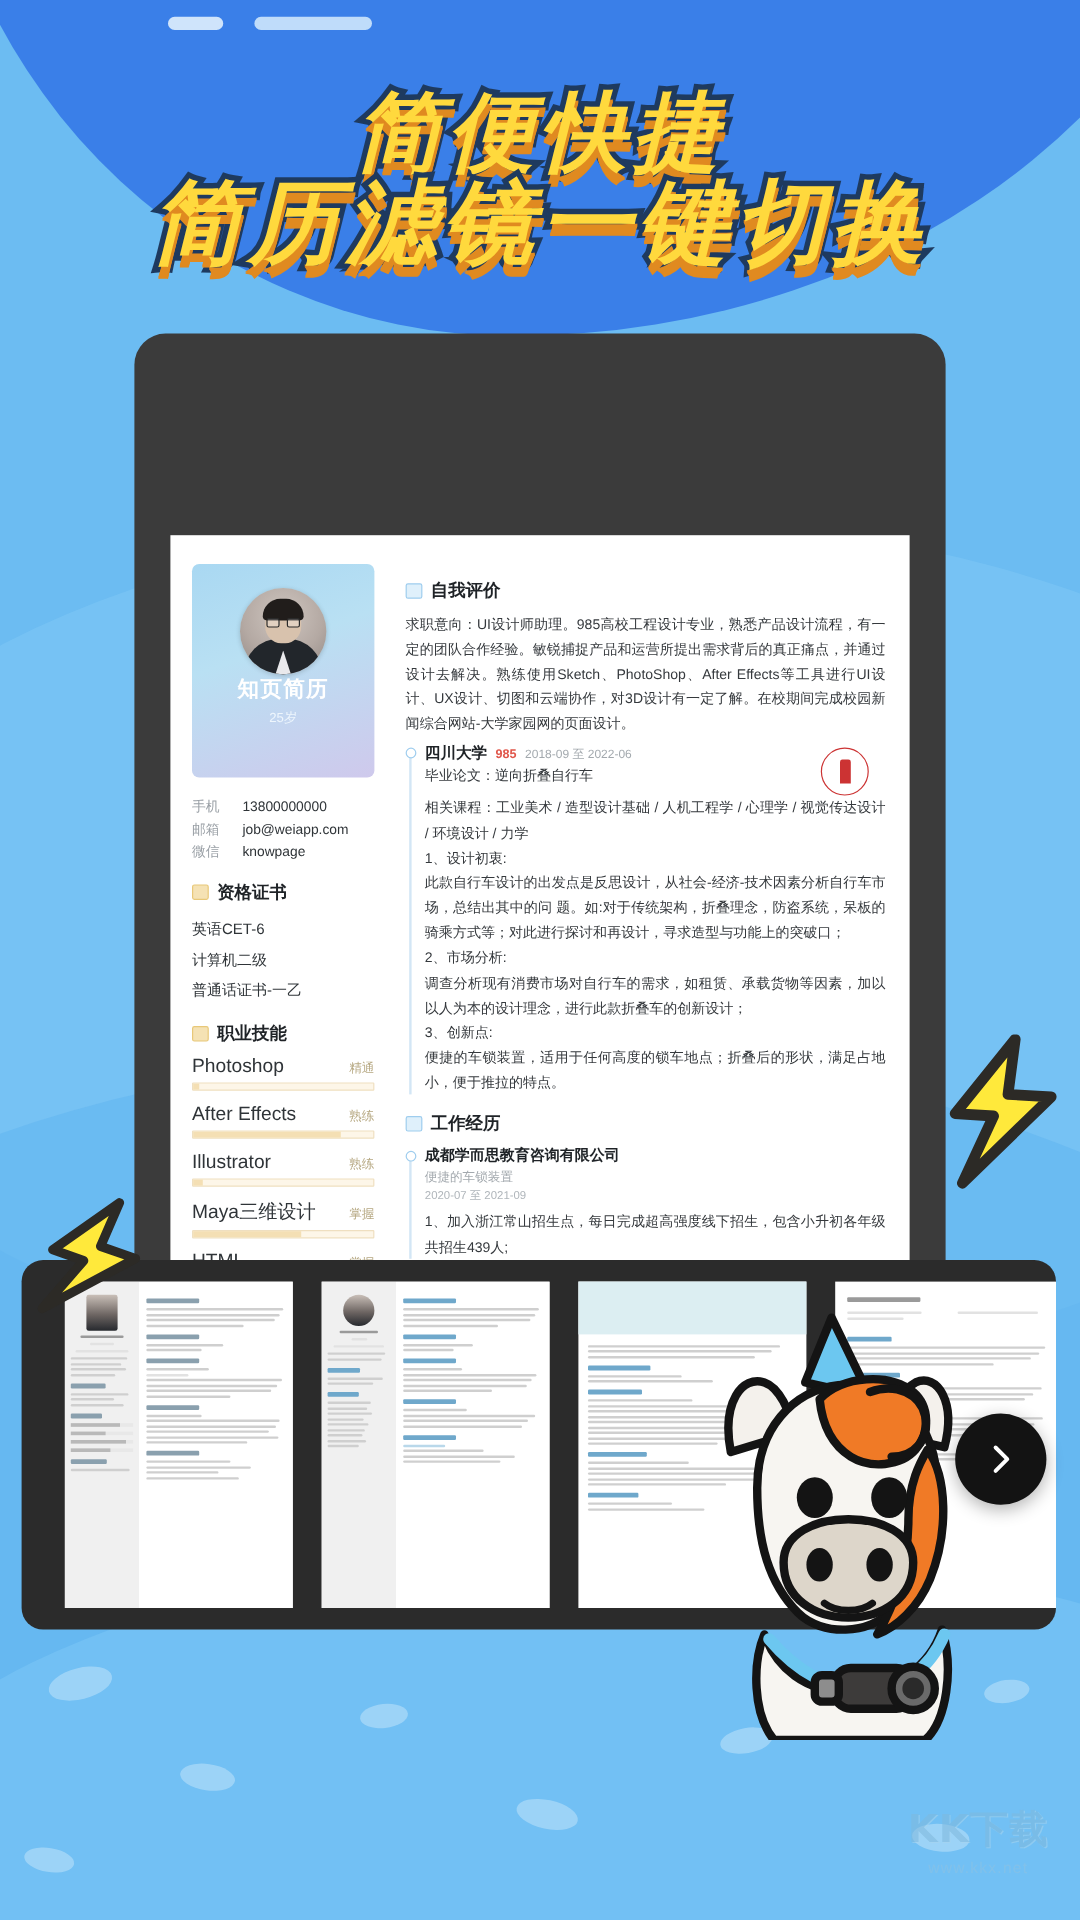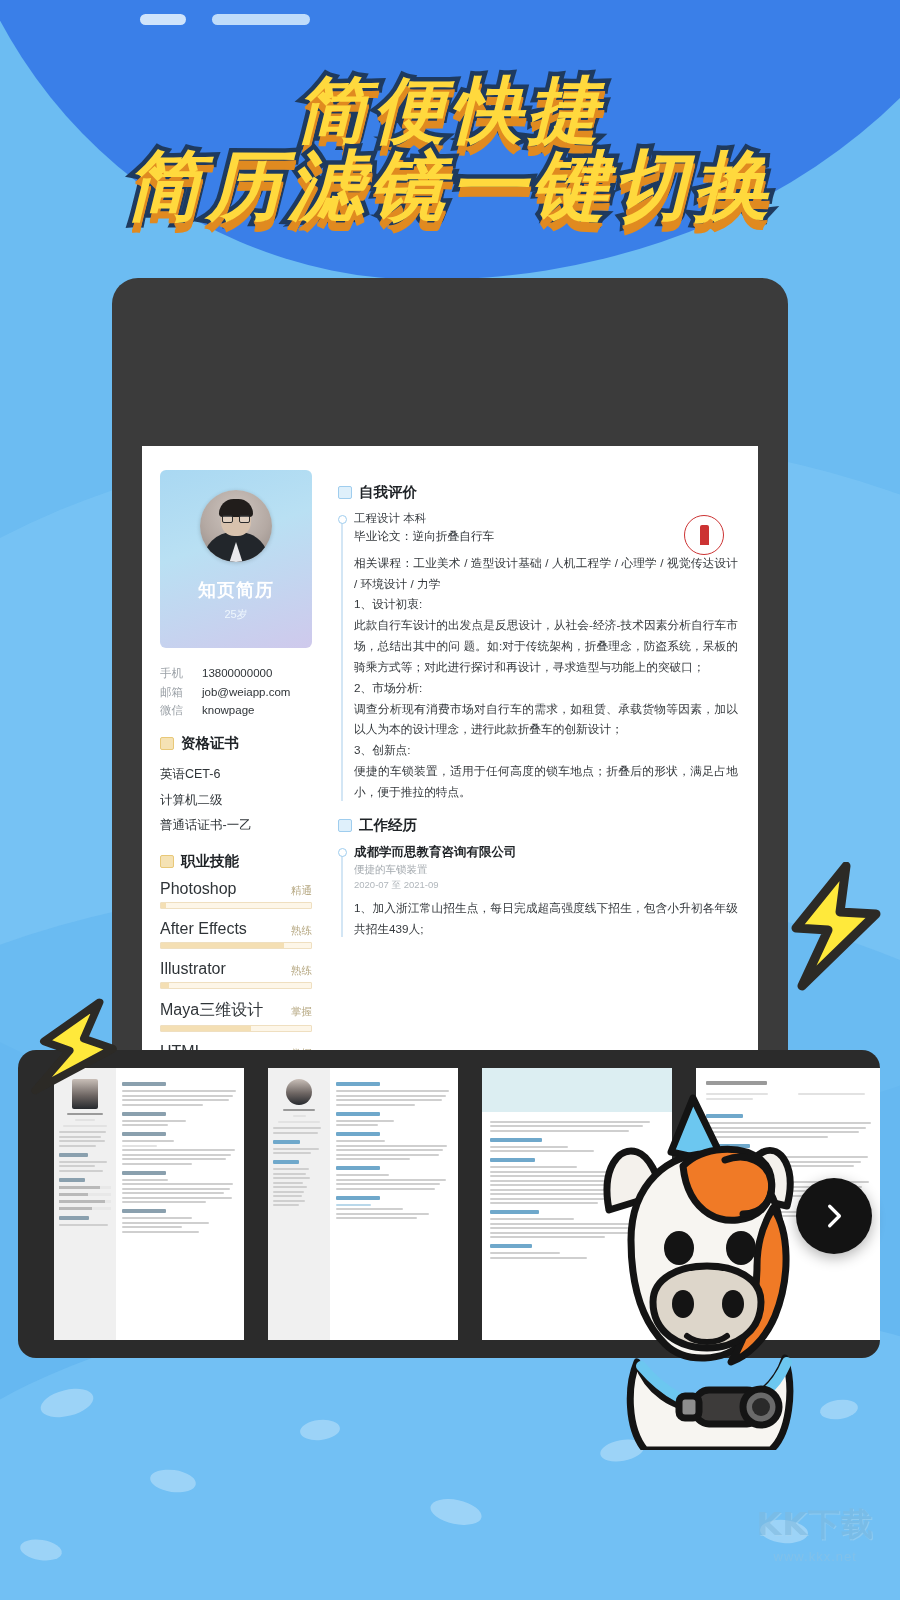--- a/index.html
+++ b/index.html
@@ -96,21 +96,21 @@
     width:34px; height:18px; border-radius:17px 17px 4px 4px; background:#211d1b; }
   .ap-glass{ position:absolute; top:25px; left:50%; transform:translateX(-50%);
     width:28px; height:8px; }
   .ap-glass i{ position:absolute; top:0; width:11px; height:8px; border:1.4px solid #2a2a2a;
     border-radius:2px; background:rgba(255,255,255,.25); }
   .ap-glass i:first-child{ left:0; } .ap-glass i:last-child{ right:0; }
   .ap-body{ position:absolute; bottom:0; left:50%; transform:translateX(-50%);
     width:66px; height:30px; border-radius:30px 30px 0 0; background:#22262b; }
   .ap-shirt{ position:absolute; bottom:0; left:50%; transform:translateX(-50%);
     width:13px; height:20px; background:#e9e9ec; clip-path:polygon(50% 0,100% 100%,0 100%); }
-  .av-name{ margin-top:16px; color:#ffffff; font-size:18px; font-weight:bold; letter-spacing:1px; }
+  .av-name{ color:#ffffff; font-size:18px; font-weight:bold; letter-spacing:1px; }
   .av-age{ margin-top:5px; color:#eef6fd; font-size:11px; }
 
   .contact{ margin-bottom:14px; }
   .ct-row{ display:flex; font-size:11.5px; line-height:1.62; }
   .ct-k{ width:42px; color:#9aa0a6; }
   .ct-v{ color:#2f3438; }
 
   .sec-head{ display:flex; align-items:center; gap:7px; margin:13px 0 9px; }
   .sec-ic{ width:14px; height:13px; border-radius:2px; flex:none; }
   .sec-ic.y{ background:#f5e2b4; border:1.3px solid #e8c878; }
@@ -321,27 +321,32 @@
       </div>
 
     </div>
 
     <div class="rs-right">
 
       <div class="sec-head">
         <span class="sec-ic b"></span>
         <span class="sec-tt">自我评价</span>
       </div>
+      <div class="para">求职意向：UI设计师助理。985高校工程设计专业，熟悉产品设计流程，有一定的团队合作经验。敏锐捕捉产品和运营所提出需求背后的真正痛点，并通过设计去解决。熟练使用Sketch、PhotoShop、After Effects等工具进行UI设计、UX设计、切图和云端协作，对3D设计有一定了解。在校期间完成校园新闻综合网站-大学家园网的页面设计。</div>
 
       <div class="edu-wrap">
         <div class="univ-seal">
             <i></i>
           </div>
         <div class="tl">
-          <div class="edu-l2">工程设计  本科</div>
+          <div class="edu-l1">
+            <span class="edu-school">四川大学</span>
+            <span class="edu-985">985</span>
+            <span class="edu-date">2018-09 至 2022-06</span>
+          </div>
           <div class="para">毕业论文：逆向折叠自行车</div>
           <div class="para" style="margin-top:6px;">相关课程：工业美术 / 造型设计基础 / 人机工程学 / 心理学 / 视觉传达设计 / 环境设计 / 力学</div>
           <div class="para">1、设计初衷:</div>
           <div class="para">此款自行车设计的出发点是反思设计，从社会-经济-技术因素分析自行车市场，总结出其中的问 题。如:对于传统架构，折叠理念，防盗系统，呆板的骑乘方式等；对此进行探讨和再设计，寻求造型与功能上的突破口；</div>
           <div class="para">2、市场分析:</div>
           <div class="para">调查分析现有消费市场对自行车的需求，如租赁、承载货物等因素，加以以人为本的设计理念，进行此款折叠车的创新设计；</div>
           <div class="para">3、创新点:</div>
           <div class="para">便捷的车锁装置，适用于任何高度的锁车地点；折叠后的形状，满足占地小，便于推拉的特点。</div>
         </div>
       </div>

